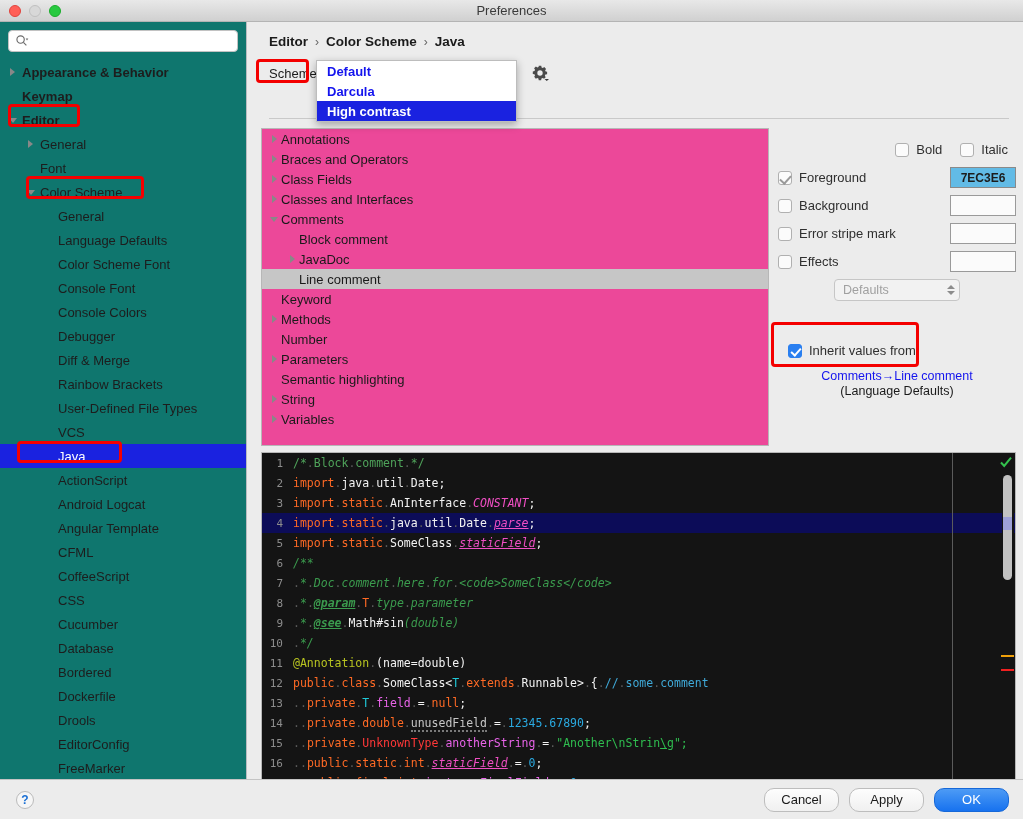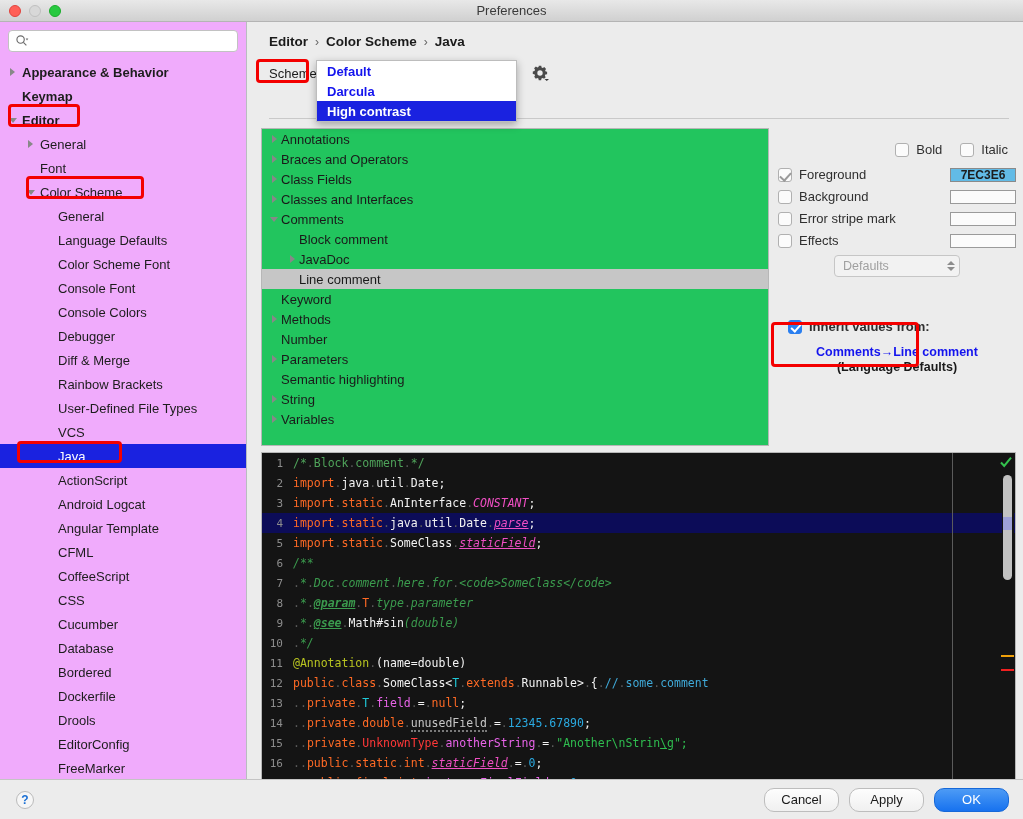--- a/index.html
+++ b/index.html
@@ -25,21 +25,21 @@
   .tl.yellow { background:#d8d8d8; border:1px solid #c0c0c0; }
   .tl.green  { background:#28c940; border:1px solid #1aad2b; }
   .title-text {
     position:absolute; left:0; width:1023px; text-align:center;
     font-size:13px; color:#3a3a3a; font-weight:400;
   }
 
   
   .sidebar {
     position:absolute; top:22px; left:0; width:247px; height:757px;
-    background:#f0abfc; border-right:1px solid #b9bcc0;
+    background:#0f766e; border-right:1px solid #b9bcc0;
     overflow:hidden;
   }
   .search-wrap { padding:8px 8px 4px 8px; }
   .search-box {
     height:22px; background:#fff; border:1px solid #c2c2c2;
     border-radius:4px; display:flex; align-items:center; padding:0 6px;
   }
   .search-icon { width:14px; height:14px; flex:0 0 auto; margin-right:3px; }
   .search-input {
     border:none; outline:none; flex:1; font-size:12px;
@@ -123,21 +123,21 @@
   .dd-item.hi { background:#1a22e0; color:#fff; }
 
   .divider {
     position:absolute; left:21px; top:96px; width:740px; height:1px;
     background:#c9c9c9;
   }
 
   
   .set-tree {
     position:absolute; left:13px; top:106px; width:508px; height:318px;
-    background:#22c55e; border:1px solid #b7b7b7; overflow:hidden;
+    background:#ec4899; border:1px solid #b7b7b7; overflow:hidden;
   }
   .st-row {
     height:20px; display:flex; align-items:center; font-size:13px;
     color:#1a1a1a; white-space:nowrap;
   }
   .st-row.sel { background:#c6c6c6; }
   .st-arrow { width:14px; flex:0 0 auto; display:flex; align-items:center; justify-content:center; }
   .st-l0 { padding-left:5px; }
   .st-l1 { padding-left:23px; }
 
@@ -159,36 +159,36 @@
   }
   .chkbox.checked-blue::after {
     content:""; position:absolute; left:4px; top:1px; width:4px; height:8px;
     border:solid #fff; border-width:0 2px 2px 0; transform:rotate(42deg);
   }
   .chk-label { font-size:13px; color:#2f2f2f; }
   .bold-italic-row { display:flex; justify-content:flex-end; gap:18px; margin:14px 8px 10px 0; }
   .attr-line { display:flex; align-items:center; margin-bottom:7px; }
   .attr-line .chk-row { margin-bottom:0; flex:1; }
   .swatch {
-    width:66px; height:14px; border:1px solid #9a9a9a; background:#fbfbfb;
+    width:66px; height:21px; border:1px solid #9a9a9a; background:#fbfbfb;
     display:flex; align-items:center; justify-content:center;
     font-size:12px; font-weight:bold; color:#1c1c1c;
   }
   .swatch.filled { background:#62bbe6; border-color:#8a8a8a; }
   .sel-bordered {
     margin:4px 0 0 56px; width:126px; height:22px; background:#f2f2f2;
     border:1px solid #c6c6c6; border-radius:4px; display:flex;
     align-items:center; padding:0 4px 0 8px; font-size:12.5px; color:#a0a0a0;
     justify-content:space-between;
   }
   .sb-arrows { display:flex; flex-direction:column; gap:2px; }
   .sb-up, .sb-dn { width:0;height:0;border-left:4px solid transparent;border-right:4px solid transparent; }
   .sb-up { border-bottom:4px solid #8c8c8c; }
   .sb-dn { border-top:4px solid #8c8c8c; }
-  .inherit-wrap { margin-top:42px;font-weight:bold; }
+  .inherit-wrap { margin-top:42px; }
   .inherit-link {
     text-align:center; margin-top:9px; font-size:12.5px; color:#1414ee;
     line-height:16px;
   }
   .inherit-sub { text-align:center; font-size:12.5px; color:#1a1a1a; }
 
   
   .preview {
     position:absolute; left:13px; top:430px; width:755px; height:348px;
     background:#141414; border:1px solid #b7b7b7; overflow:hidden;

